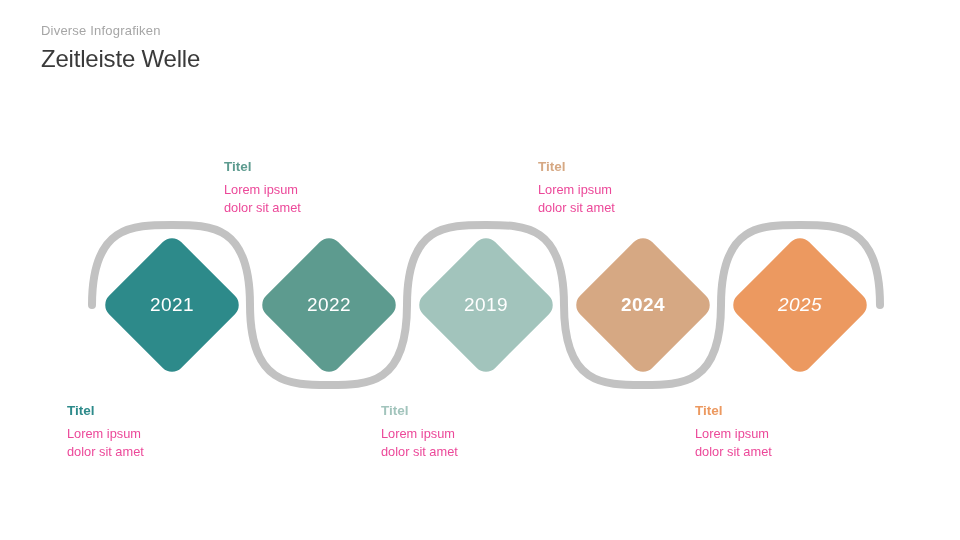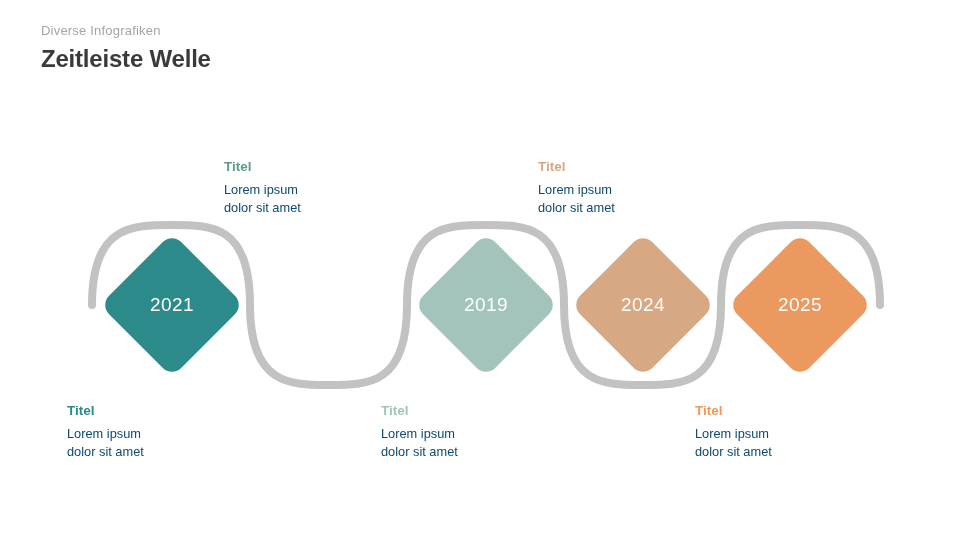--- a/index.html
+++ b/index.html
@@ -29,21 +29,21 @@
   .eyebrow {
     font-size: 13px;
     color: #a6a6a6;
     letter-spacing: 0.2px;
     line-height: 1.2;
     margin: 0 0 6px 0;
     white-space: nowrap;
   }
   .title {
     font-size: 24px;
-    font-weight: bold;
+    font-weight: normal;
     color: #3a3a3a;
     letter-spacing: -0.2px;
     line-height: 1.2;
     margin: 0;
     white-space: nowrap;
   }
   
   .wave-layer {
     position: absolute;
     left: 0;
@@ -97,21 +97,21 @@
     z-index: 3;
   }
   .callout-title {
     font-size: 13.5px;
     font-weight: bold;
     line-height: 1.25;
     margin: 0 0 5px 0;
   }
   .callout-body {
     font-size: 12.8px;
-    color: #0c4a6e;
+    color: #ec4899;
     line-height: 1.42;
     margin: 0;
   }
   .callout-body span {
     display: block;
   }
 </style>
 </head>
 <body>
 
@@ -138,32 +138,36 @@
     </svg>
   </div>
 
   <div class="diamond-layer">
 
     <div class="node" style="left:172px; top:305px;">
       <div class="diamond-shape" style="background:#2d8a8a;"></div>
       <div class="diamond-year">2021</div>
     </div>
 
+    <div class="node" style="left:329px; top:305px;">
+      <div class="diamond-shape" style="background:#5d9b8f;"></div>
+      <div class="diamond-year">2022</div>
+    </div>
 
     <div class="node" style="left:486px; top:305px;">
       <div class="diamond-shape" style="background:#a2c4bc;"></div>
       <div class="diamond-year">2019</div>
     </div>
 
-    <div class="node" style="left:643px; top:305px;">
+    <div class="node" style="left:643px; top:305px;font-weight:bold;">
       <div class="diamond-shape" style="background:#d6a883;"></div>
       <div class="diamond-year">2024</div>
     </div>
 
-    <div class="node" style="left:800px; top:305px;">
+    <div class="node" style="left:800px; top:305px;font-style:italic;">
       <div class="diamond-shape" style="background:#ec9960;"></div>
       <div class="diamond-year">2025</div>
     </div>
 
   </div>
 
   <div class="callout" style="left:172px; top:403px;">
     <p class="callout-title" style="color:#2d8a8a;">Titel</p>
     <p class="callout-body">
       <span>Lorem ipsum</span>

